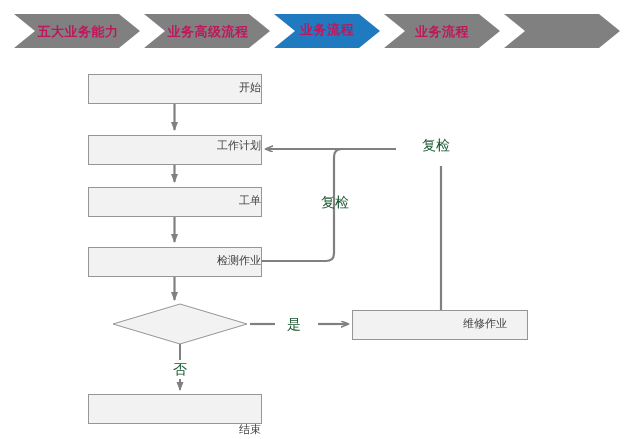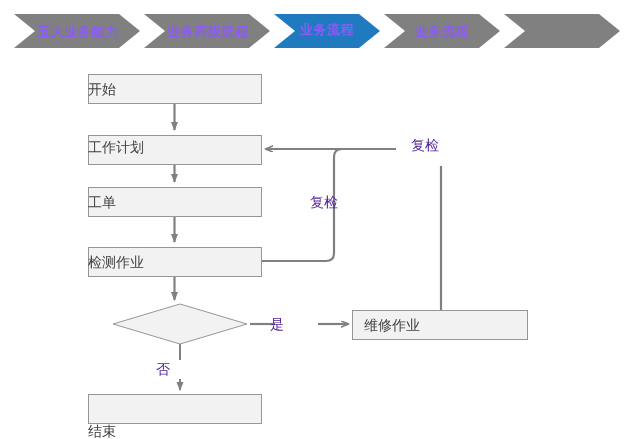--- a/index.html
+++ b/index.html
@@ -18,50 +18,51 @@
 
   
   #breadcrumb{
     position:absolute;
     left:0; top:0;
     width:634px; height:62px;
   }
   #breadcrumb svg{display:block;}
   .bc-label{
     position:absolute;
-    color:#8b5cf6;
+    color:#be185d;
     font-size:13px;
     font-weight:bold;
     letter-spacing:0.5px;
     white-space:nowrap;
     text-align:center;
     line-height:1;
   }
 
   
   #flow{
     position:absolute;
     left:0; top:0;
     width:634px; height:439px;
   }
   #flow svg{display:block;}
 
   .node-label{
     position:absolute;
     color:#404040;
-    font-size:14px;
+    font-size:11px;
     white-space:nowrap;
-    text-align:left;
+    text-align:right;
     line-height:1;
   }
   .edge-label{
     position:absolute;
-    color:#4c1d95;
+    color:#14532d;
     font-size:14px;
     white-space:nowrap;
+    text-align:center;
     line-height:1;
   }
 </style>
 </head>
 <body>
 
 <div id="page">
 
   <div id="breadcrumb">
     <svg width="634" height="62" viewBox="0 0 634 62" xmlns="http://www.w3.org/2000/svg">
@@ -122,21 +123,21 @@
       <rect x="88.5" y="247.5" width="173" height="29" fill="#f2f2f2" stroke="#969696" stroke-width="1"></rect>
       <polygon points="180,304 247,324 180,344 113,324" fill="#f2f2f2" stroke="#969696" stroke-width="1"></polygon>
       <rect x="352.5" y="310.5" width="175" height="29" fill="#f2f2f2" stroke="#969696" stroke-width="1"></rect>
       <rect x="88.5" y="394.5" width="173" height="29" fill="#f2f2f2" stroke="#969696" stroke-width="1"></rect>
     </svg>
 
     <div class="node-label" style="left:88px;  top:82px;  width:173px;">开始</div>
     <div class="node-label" style="left:88px;  top:140px; width:173px;">工作计划</div>
     <div class="node-label" style="left:88px;  top:255px; width:173px;">检测作业</div>
     <div class="node-label" style="left:88px;  top:195px; width:173px;">工单</div>
-    <div class="node-label" style="left:364px; top:318px; width:175px;">维修作业</div>
+    <div class="node-label" style="left:332px; top:318px; width:175px;">维修作业</div>
     <div class="node-label" style="left:88px;  top:424px; width:173px;">结束</div>
 
     <div class="edge-label" style="left:270px; top:317px; width:48px;">是</div>
     <div class="edge-label" style="left:156px; top:362px; width:48px;">否</div>
     <div class="edge-label" style="left:310px; top:195px; width:50px;">复检</div>
     <div class="edge-label" style="left:411px; top:138px; width:50px;">复检</div>
   </div>
 
 </div>
 

